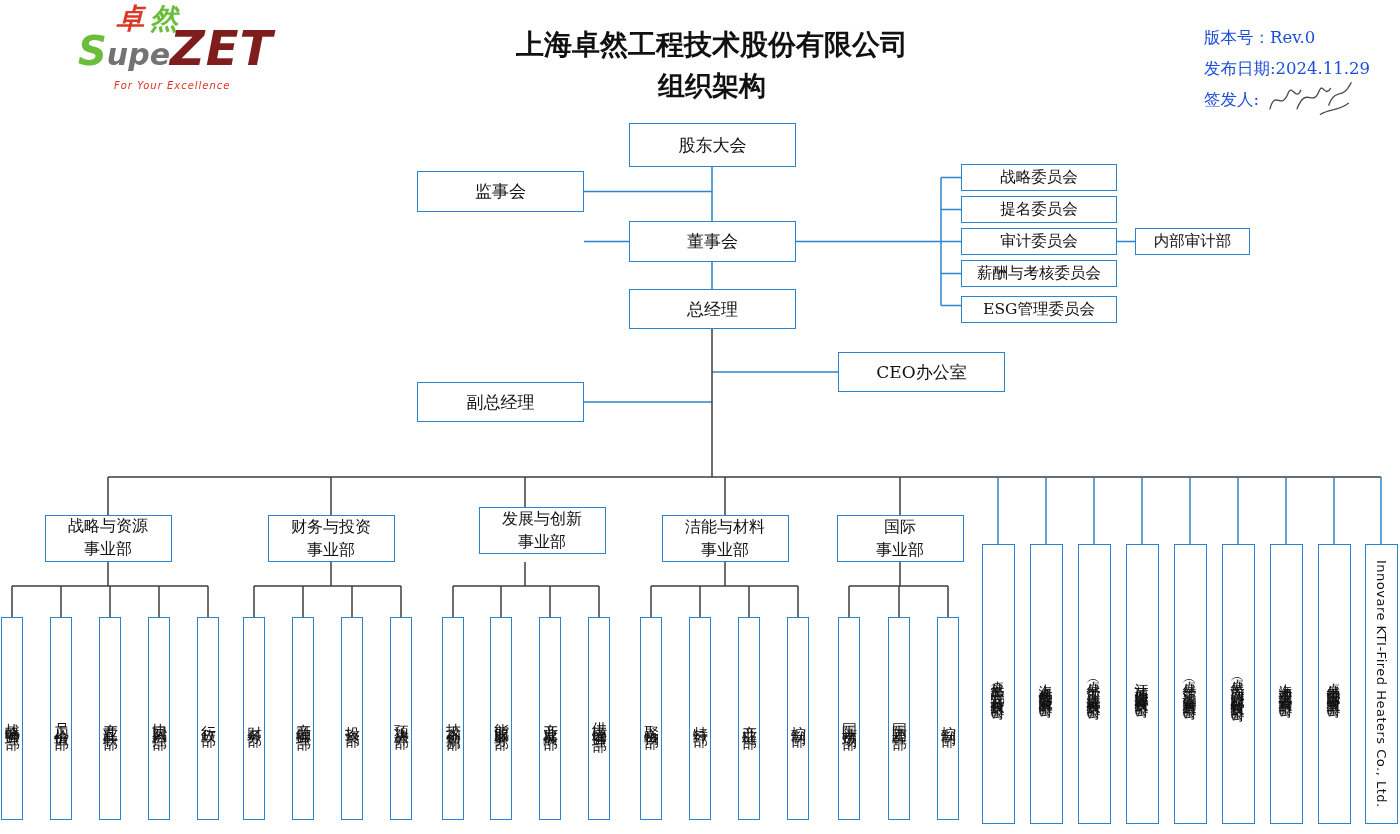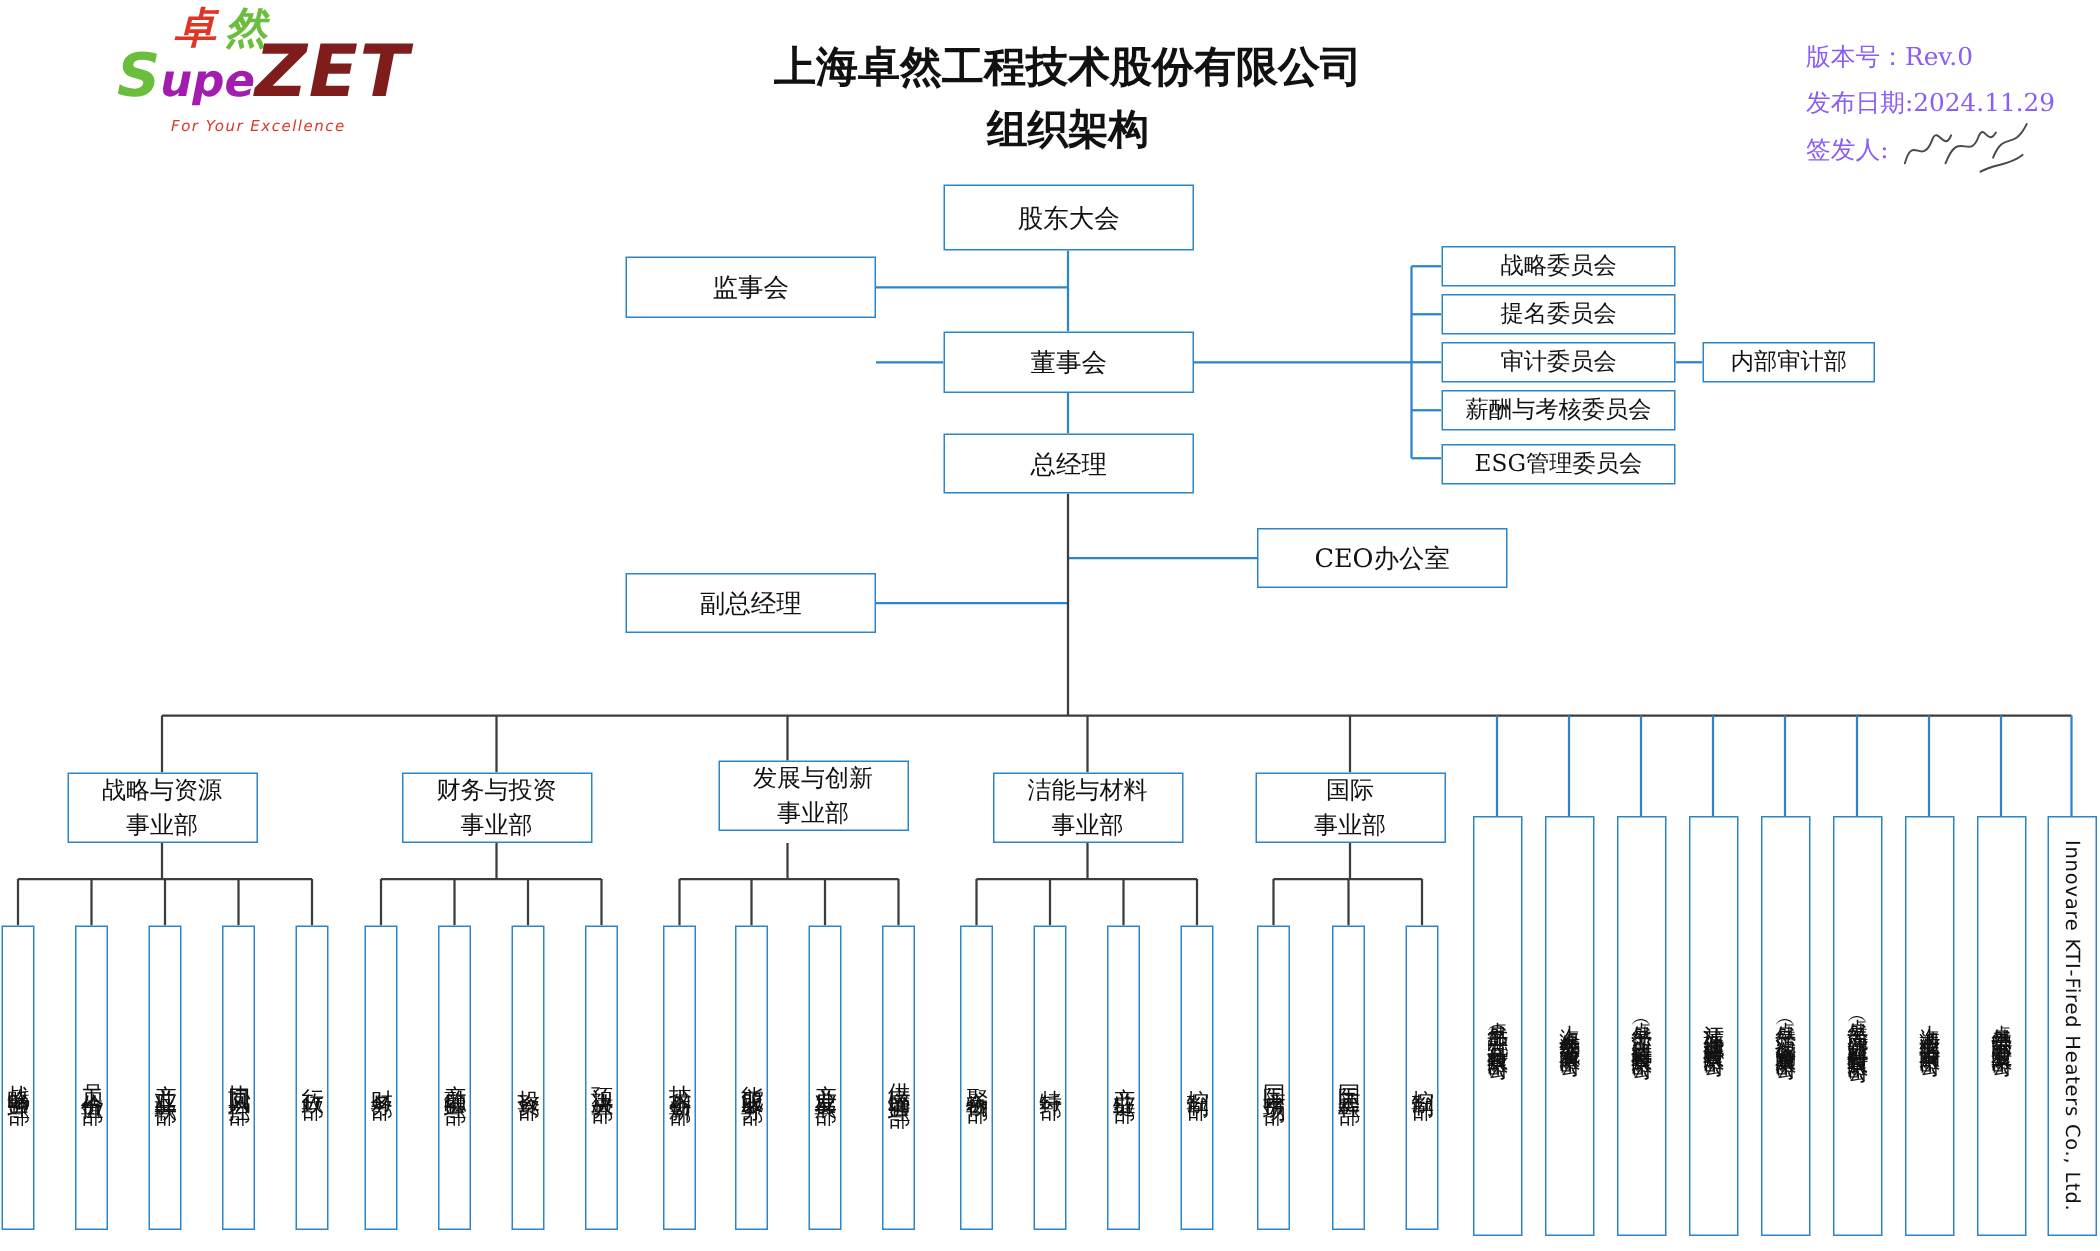--- a/index.html
+++ b/index.html
@@ -16,32 +16,32 @@
   .vbox{writing-mode:vertical-rl;text-orientation:mixed;font-size:15px;letter-spacing:3px;}
   .vbox.sub{font-size:14px;letter-spacing:2px;}
   .vbox.latin{font-size:13px;letter-spacing:0.5px;font-family:"DejaVu Sans","Liberation Sans",sans-serif;}
 
   
   .title1{position:absolute;top:26px;left:712px;transform:translateX(-50%);
           font-size:28px;font-weight:bold;white-space:nowrap;}
   .title2{position:absolute;top:68px;left:712px;transform:translateX(-50%);
           font-size:27px;font-weight:bold;white-space:nowrap;}
 
-  .verinfo{position:absolute;left:1204px;top:22px;font-size:16.5px;line-height:31px;color:#8b5cf6;white-space:nowrap;}
+  .verinfo{position:absolute;left:1204px;top:22px;font-size:16.5px;line-height:31px;color:#1d4ed8;white-space:nowrap;}
   .verinfo .row{height:31px;display:flex;align-items:center;}
   .sig{margin-left:4px;}
 
   
   .logo{position:absolute;left:78px;top:4px;width:210px;font-family:"DejaVu Sans","Liberation Sans",sans-serif;}
   .logo-cn{margin-left:38px;font-size:28px;font-weight:bold;font-style:italic;line-height:30px;letter-spacing:6px;}
   .logo-cn .c1{color:#dd3526;}
   .logo-cn .c2{color:#6abe3b;}
   .logo-latin{font-style:italic;font-weight:bold;line-height:36px;margin-top:-4px;white-space:nowrap;}
   .logo-latin .ls{color:#6abe3b;font-size:40px;}
-  .logo-latin .lu{color:#a21caf;font-size:30px;}
+  .logo-latin .lu{color:#737373;font-size:30px;}
   .logo-latin .lz{color:#7f1d1d;font-size:48px;letter-spacing:1px;}
   .logo-tag{margin-left:36px;margin-top:2px;color:#dd3526;font-size:10px;font-style:italic;letter-spacing:1px;}
 </style>
 </head>
 <body>
 
 <div class="canvas">
 
   <svg class="conn" width="1400" height="834" id="conn">
       <line x1="712" y1="167" x2="712" y2="221" stroke="#2b85cc" stroke-width="1.5"></line>
@@ -138,21 +138,21 @@
   <div class="obox hbox" style="left:838px;top:352px;width:167px;height:40px">CEO办公室</div>
   <div class="obox hbox" style="left:417px;top:382px;width:167px;height:40px">副总经理</div>
   <div class="obox committee" style="left:1135px;top:228px;width:115px;height:27px">内部审计部</div>
 
   <div id="gen">
       <div class="obox committee" style="left: 961px; top: 164px; width: 156px; height: 27px;">战略委员会</div>
       <div class="obox committee" style="left: 961px; top: 196px; width: 156px; height: 27px;">提名委员会</div>
       <div class="obox committee" style="left: 961px; top: 228px; width: 156px; height: 27px;">审计委员会</div>
       <div class="obox committee" style="left: 961px; top: 260px; width: 156px; height: 27px;">薪酬与考核委员会</div>
       <div class="obox committee" style="left: 961px; top: 296px; width: 156px; height: 27px;">ESG管理委员会</div>
-      <div class="obox divbox" style="left: 44.5px; top: 515px; width: 127px; height: 47px;">
+      <div class="obox divbox" style="left: 44.5px; top: 515px; width: 127px; height: 47px; font-family: Liberation Mono, monospace;">
         <div>战略与资源</div>
         <div>事业部</div>
       </div>
       <div class="obox vbox" style="left: 1px; top: 617px; width: 22px; height: 203px;">战略管理部</div>
       <div class="obox vbox" style="left: 50px; top: 617px; width: 22px; height: 203px;">员工价值部</div>
       <div class="obox vbox" style="left: 99px; top: 617px; width: 22px; height: 203px;">产业互联部</div>
       <div class="obox vbox" style="left: 148px; top: 617px; width: 22px; height: 203px;">协同风控部</div>
       <div class="obox vbox" style="left: 197px; top: 617px; width: 22px; height: 203px;">行政部</div>
       <div class="obox divbox" style="left: 267.5px; top: 515px; width: 127px; height: 47px;">
         <div>财务与投资</div>

